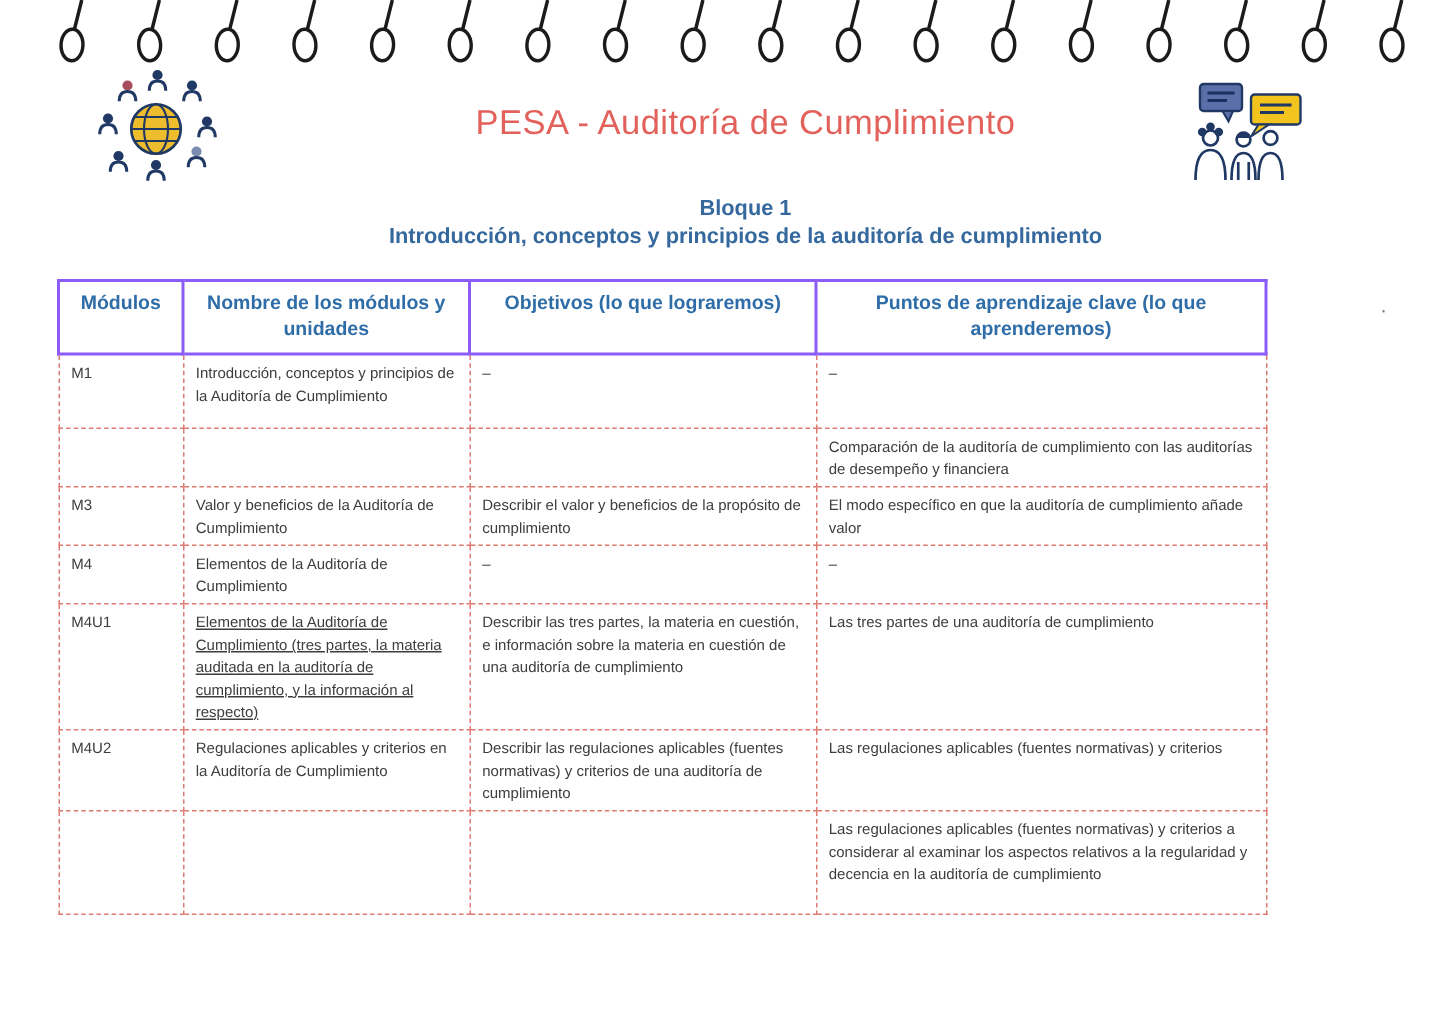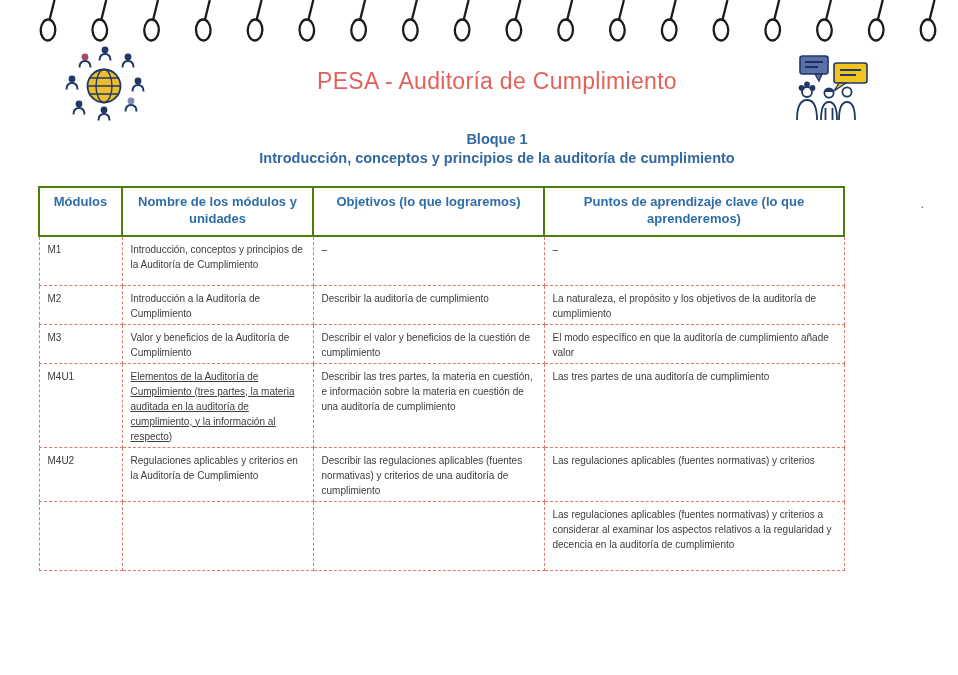--- a/index.html
+++ b/index.html
@@ -7,21 +7,21 @@
         font-family:"Liberation Sans",sans-serif;padding-left:36px;}
   .rings{position:absolute;left:0;top:0;width:958px;height:48px;}
   .logo{position:absolute;left:55px;top:40px;width:100px;height:95px;}
   .talk{position:absolute;left:795px;top:48px;width:110px;height:75px;}
   .title{position:absolute;left:0;top:68px;width:100%;text-align:center;
          font-size:23px;color:#E2625B;letter-spacing:.3px;}
   .block{position:absolute;left:0;top:130px;width:100%;text-align:center;
          color:#35699E;font-weight:bold;font-size:14.5px;line-height:19px;}
   .tbl-wrap{position:absolute;left:38px;top:186px;}
   table.mods{border-collapse:collapse;table-layout:fixed;width:805px;}
-  table.mods th{border:2px solid #4d7c0f;color:#2E6DA8;font-size:13px;font-weight:bold;
+  table.mods th{border:2px solid #8b5cf6;color:#2E6DA8;font-size:13px;font-weight:bold;
         vertical-align:top;padding:6px 6px 2px;line-height:1.3;text-align:center;}
   table.mods td{border:1px dashed #DD7B72;font-size:10px;color:#3d3d3d;
         vertical-align:top;padding:5px 8px 3px;line-height:1.5;text-align:left;
         overflow:hidden;}
   td.code{text-align:center;font-size:11px;color:#2b2b2b;padding-top:7px;}
   td.dash-c{text-align:center;}
   td.just{text-align:justify;text-decoration:underline;}
   tr.hr{height:49px} tr.r0{height:49px} tr.r1{height:32px} tr.r2{height:30px}
   tr.r3{height:38px} tr.r4{height:37px} tr.r5{height:80px} tr.r6{height:37px}
   tr.r7{height:46px} tr.r8{height:69px}
@@ -164,31 +164,37 @@
           <th>Puntos de aprendizaje clave (lo que aprenderemos)</th>
         </tr>
       </thead>
       <tbody>
         <tr class="r0">
           <td class="code">M1</td>
           <td>Introducción, conceptos y principios de la Auditoría de Cumplimiento</td>
           <td class="dash-c">–</td>
           <td class="dash-c">–</td>
         </tr>
-        <tr class="r1">
-          <td class="code">M2</td>
-          <td>Introducción a la Auditoría de Cumplimiento</td>
-          <td>Describir la auditoría de cumplimiento</td>
-          <td>La naturaleza, el propósito y los objetivos de la auditoría de cumplimiento</td>
+        <tr class="r2">
+          <td class="code"></td>
+          <td></td>
+          <td></td>
+          <td>Comparación de la auditoría de cumplimiento con las auditorías de desempeño y financiera</td>
         </tr>
         <tr class="r3">
           <td class="code">M3</td>
           <td>Valor y beneficios de la Auditoría de Cumplimiento</td>
-          <td>Describir el valor y beneficios de la cuestión de cumplimiento</td>
+          <td>Describir el valor y beneficios de la propósito de cumplimiento</td>
           <td>El modo específico en que la auditoría de cumplimiento añade valor</td>
+        </tr>
+        <tr class="r4">
+          <td class="code">M4</td>
+          <td>Elementos de la Auditoría de Cumplimiento</td>
+          <td class="dash-c">–</td>
+          <td>–</td>
         </tr>
         <tr class="r5">
           <td class="code">M4U1</td>
           <td class="just">Elementos de la Auditoría de Cumplimiento (tres partes, la materia auditada en la auditoría de cumplimiento, y la información al respecto)</td>
           <td>Describir las tres partes, la materia en cuestión, e información sobre la materia en cuestión de una auditoría de cumplimiento</td>
           <td>Las tres partes de una auditoría de cumplimiento</td>
         </tr>
         <tr class="r7">
           <td class="code">M4U2</td>
           <td>Regulaciones aplicables y criterios en la Auditoría de Cumplimiento</td>

